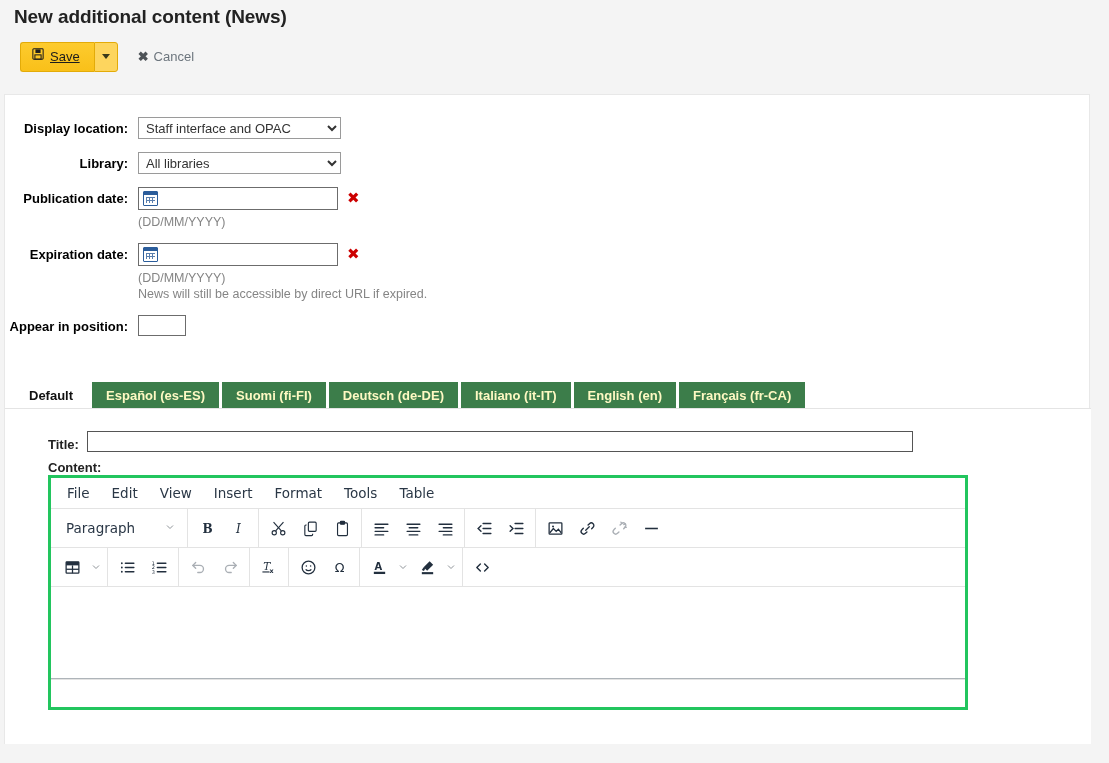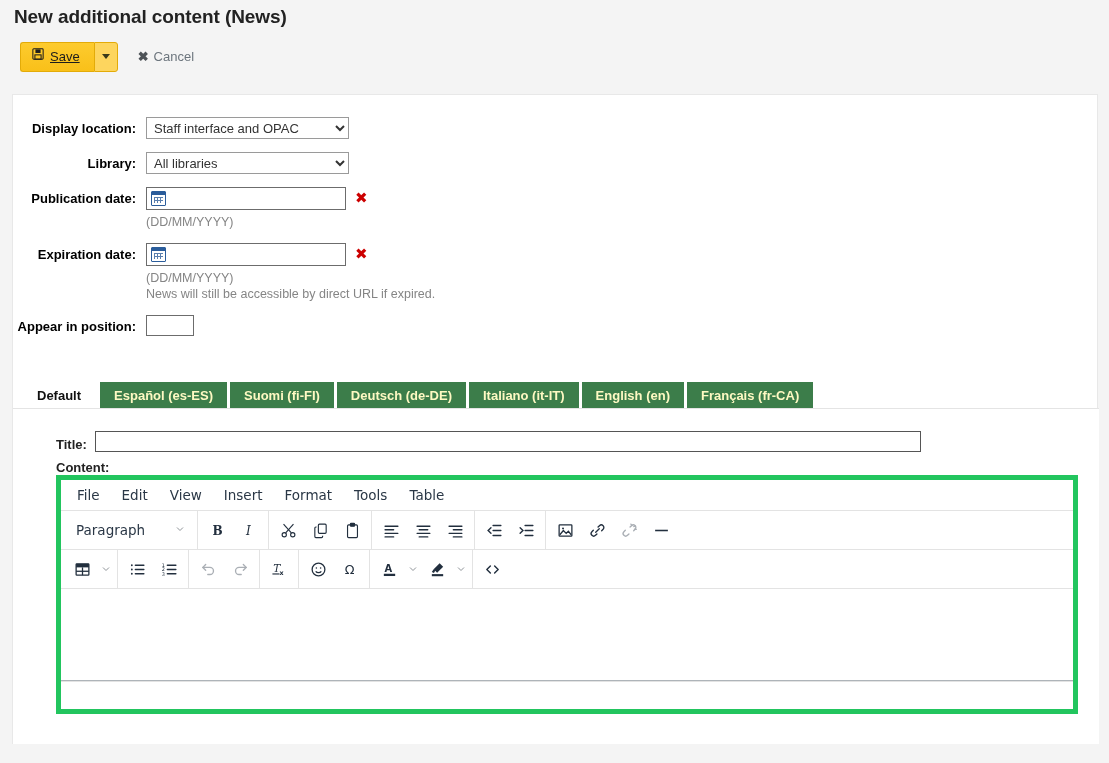--- a/index.html
+++ b/index.html
@@ -79,21 +79,21 @@
     align-items: center;
     gap: 5px;
     font-family: "Liberation Sans", sans-serif;
     padding: 5px 4px;
   }
   .btn-cancel .x { color: #4d5257; font-weight: bold; font-size: 13px; }
 
   
   .card {
     position: absolute;
-    left: 12px;
+    left: 4px;
     top: 94px;
     width: 1086px;
     height: 650px;
     background: #ffffff;
     border: 1px solid #e8e8e8;
   }
 
   
   .form-area { padding: 22px 0 6px 0; }
 
@@ -252,22 +252,22 @@
     font-family: "Liberation Sans", sans-serif;
     padding: 1px 4px;
   }
   .content-label {
     font-weight: bold;
     font-size: 13px;
   }
 
   
   .editor {
-    width: 1022px;
-    border: 5px solid #22c55e;
+    width: 920px;
+    border: 3px solid #22c55e;
     background: #fff;
     font-family: "DejaVu Sans", sans-serif;
   }
   .mce-menubar {
     display: flex;
     align-items: center;
     height: 31px;
     padding-left: 5px;
     border-bottom: 1px solid #e3e3e3;
     background: #fff;

